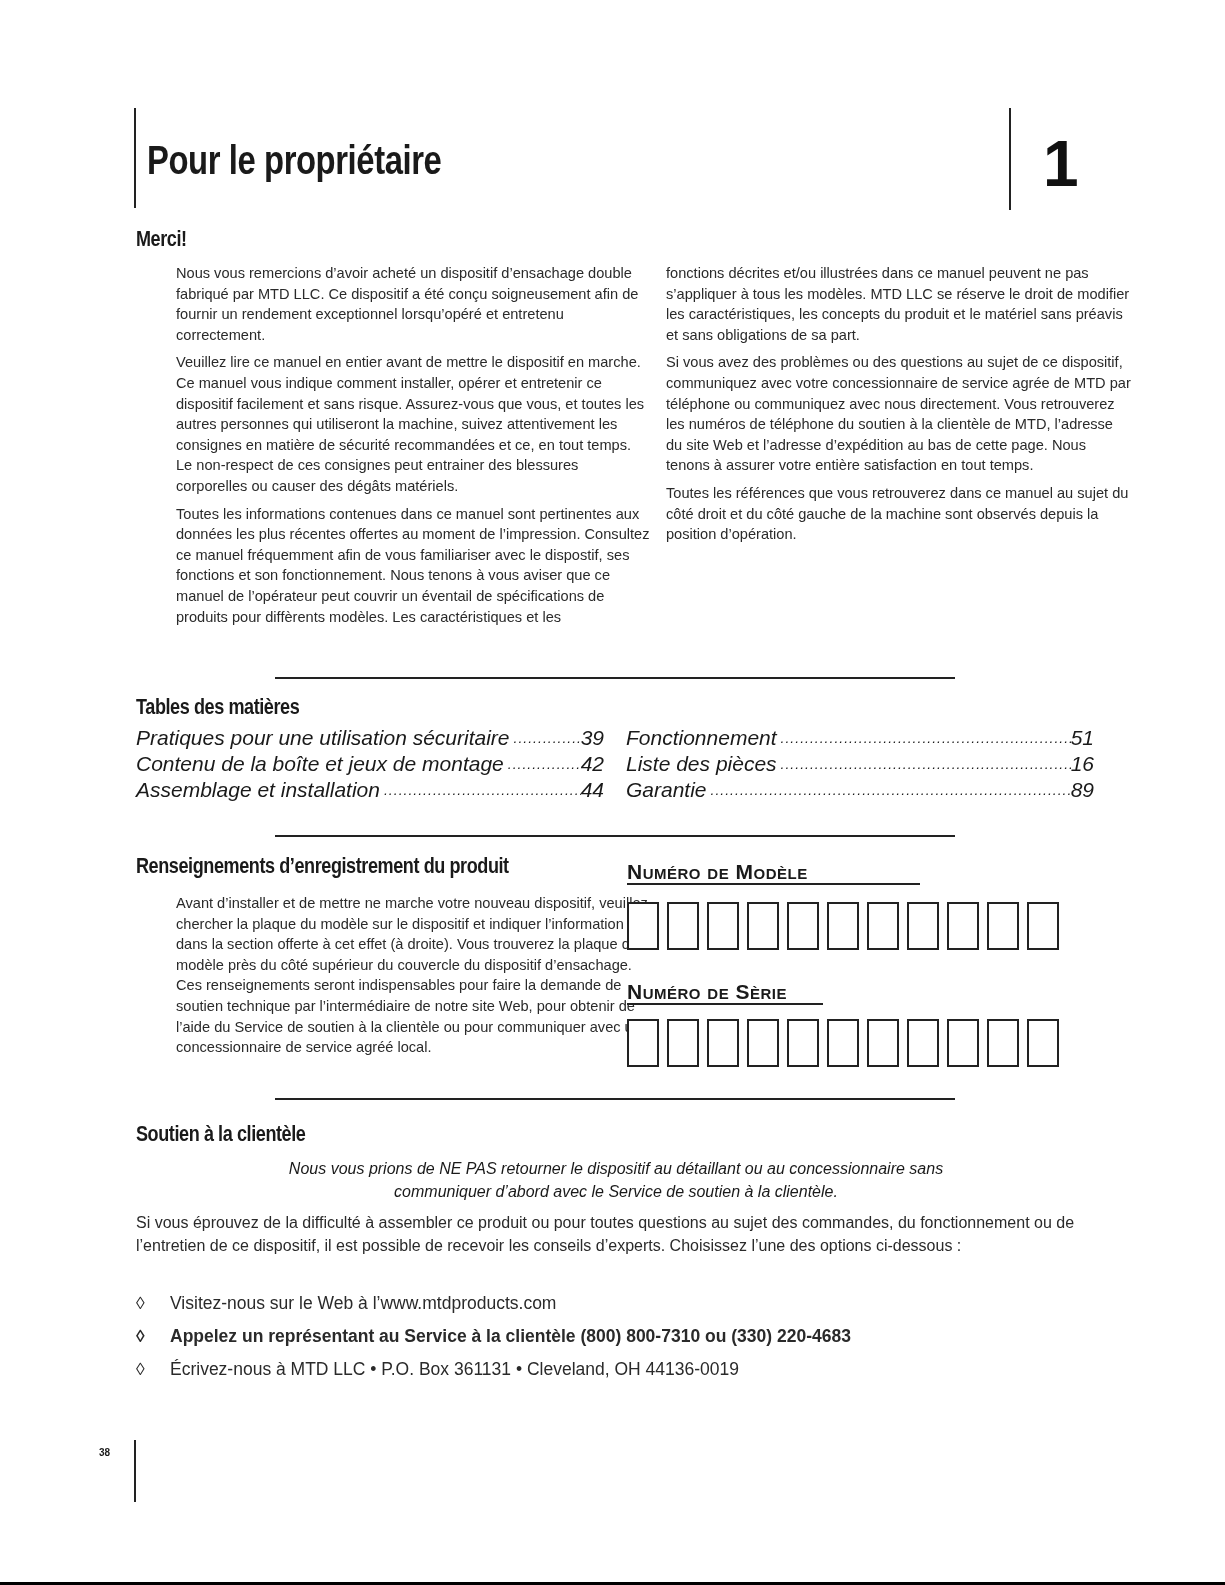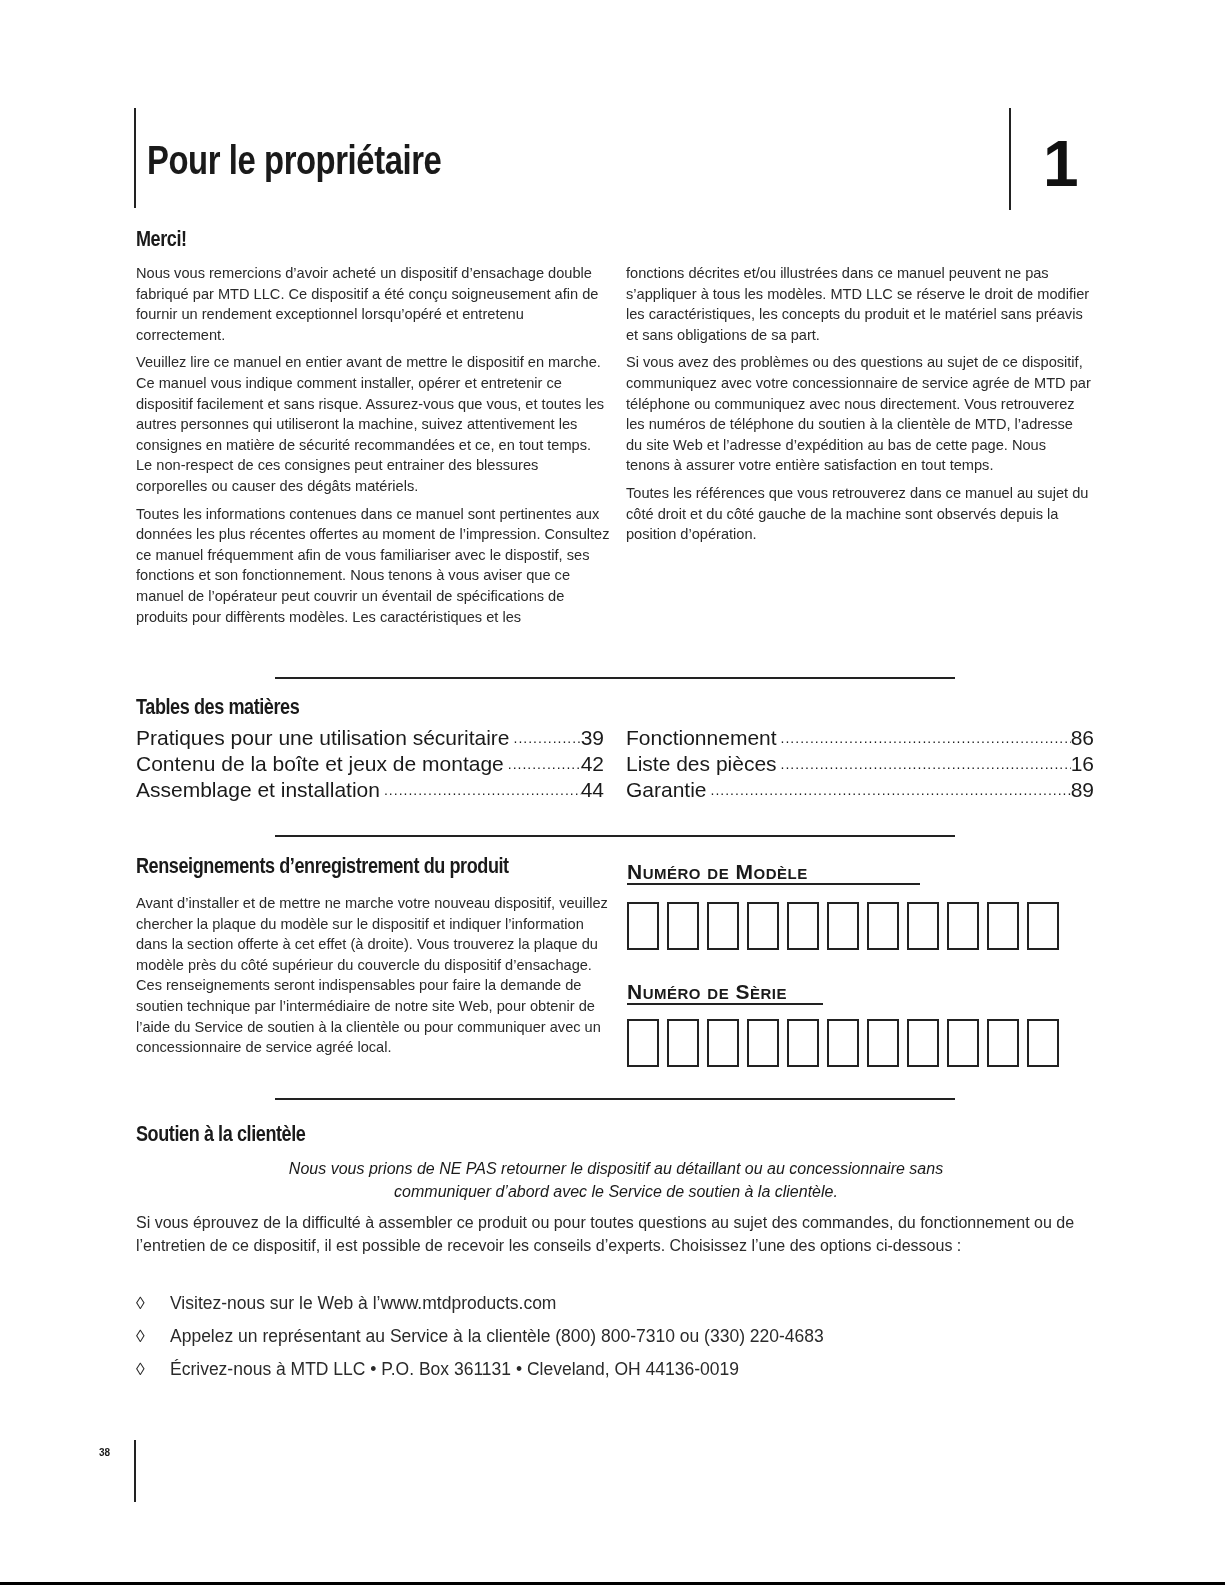--- a/index.html
+++ b/index.html
@@ -6,26 +6,26 @@
   body {
     width: 1225px; height: 1585px; position: relative; overflow: hidden;
     font-family: "Liberation Sans", "DejaVu Sans", sans-serif; color: #1e1e1e;
   }
   .abs { position: absolute; }
   .vbar { position: absolute; background: #222; width: 2px; }
   .cond { font-family: "Liberation Sans Narrow", "Liberation Sans", sans-serif; font-weight: bold; letter-spacing: -0.5px; transform-origin: left top; }
   .h1 { font-size: 40px; line-height: 44px; transform: scaleX(0.82); white-space: nowrap; color: #1a1a1a; }
   .h2 { font-size: 22px; line-height: 26px; transform: scaleX(0.82); white-space: nowrap; color: #1a1a1a; }
   .chapnum { font-size: 64px; font-weight: bold; line-height: 64px; color: #111; }
-  .body-text { font-size: 14.6px; line-height: 20.6px; color: #2a2a2a; }
+  .body-text { font-size: 14.6px; line-height: 20.6px; color: #2a2a2a; margin-left: 40px; }
   .body-text p { margin: 0 0 7px 0; }
   .col-left { left: 136px; top: 263px; width: 475px; }
   .col-right { left: 626px; top: 263px; width: 465px; }
   .hr { position: absolute; height: 2px; background: #222; }
-  .toc-item { position: absolute; font-size: 21px; line-height: 26px; color: #1a1a1a; display: flex; white-space: nowrap; }
+  .toc-item { position: absolute; font-style: italic; font-size: 21px; line-height: 26px; color: #1a1a1a; display: flex; white-space: nowrap; }
   .toc-item .lbl { flex: 0 0 auto; }
   .toc-item .dots { flex: 1 1 auto; overflow: hidden; letter-spacing: 1px; font-size: 14px; line-height: 26px; padding: 0 4px; }
   .toc-item .dots::before { content: "......................................................................................................................................................................................"; }
   .toc-item .pg { flex: 0 0 auto; }
   .smallcaps-label { position: absolute; font-variant: small-caps; font-weight: bold; font-size: 21px; line-height: 24px; color: #1a1a1a; letter-spacing: 0.5px; }
   .label-underline { position: absolute; height: 2px; background: #222; }
   .box-row { position: absolute; display: flex; gap: 8px; }
   .digit-box { width: 32px; height: 48px; border: 2px solid #222; background: #fff; box-sizing: border-box; }
   .notice { position: absolute; left: 136px; width: 960px; text-align: center; font-style: italic; font-size: 16px; line-height: 22px; color: #1a1a1a; }
   .para-wide { position: absolute; left: 136px; width: 960px; font-size: 16px; line-height: 23px; color: #2a2a2a; }
@@ -70,21 +70,21 @@
 </div>
 <div class="toc-item" style="left:136px; top:777px; width:468px;">
   <span class="lbl">Assemblage et installation</span>
     <span class="dots"></span>
     <span class="pg">44</span>
 </div>
 
 <div class="toc-item" style="left:626px; top:725px; width:468px;">
   <span class="lbl">Fonctionnement</span>
     <span class="dots"></span>
-    <span class="pg">86</span>
+    <span class="pg">51</span>
 </div>
 <div class="toc-item" style="left:626px; top:751px; width:468px;">
   <span class="lbl">Liste des pièces</span>
     <span class="dots"></span>
     <span class="pg">16</span>
 </div>
 <div class="toc-item" style="left:626px; top:777px; width:468px;">
   <span class="lbl">Garantie</span>
     <span class="dots"></span>
     <span class="pg">89</span>
@@ -130,21 +130,21 @@
 <div class="hr" style="left:275px; top:1098px; width:680px;"></div>
 
 <div class="abs cond h2" style="left:136px; top:1121px;">Soutien à la clientèle</div>
 <div class="notice" style="top:1158px;">Nous vous prions de NE PAS retourner le dispositif au détaillant ou au concessionnaire sans</div>
 <div class="notice" style="top:1181px;">communiquer d’abord avec le Service de soutien à la clientèle.</div>
 <div class="para-wide" style="top:1211px;">Si vous éprouvez de la difficulté à assembler ce produit ou pour toutes questions au sujet des commandes, du fonctionnement ou de l’entretien de ce dispositif, il est possible de recevoir les conseils d’experts. Choisissez l’une des options ci-dessous :</div>
 
 <div class="option" style="top:1292px;">
   <span class="bullet">◊</span><span>Visitez-nous sur le Web à l’www.mtdproducts.com</span>
 </div>
-<div class="option" style="top:1325px;">
+<div class="option" style="top:1325px;font-weight:bold;">
   <span class="bullet">◊</span><span>Appelez un représentant au Service à la clientèle (800) 800-7310 ou (330) 220-4683</span>
 </div>
 <div class="option" style="top:1358px;">
   <span class="bullet">◊</span><span>Écrivez-nous à MTD LLC • P.O. Box 361131 • Cleveland, OH 44136-0019</span>
 </div>
 
 <div class="pagenum">38</div>
 <div class="vbar" style="left:134px; top:1440px; height:62px;"></div>
 <div class="bottom-rule"></div>
 

